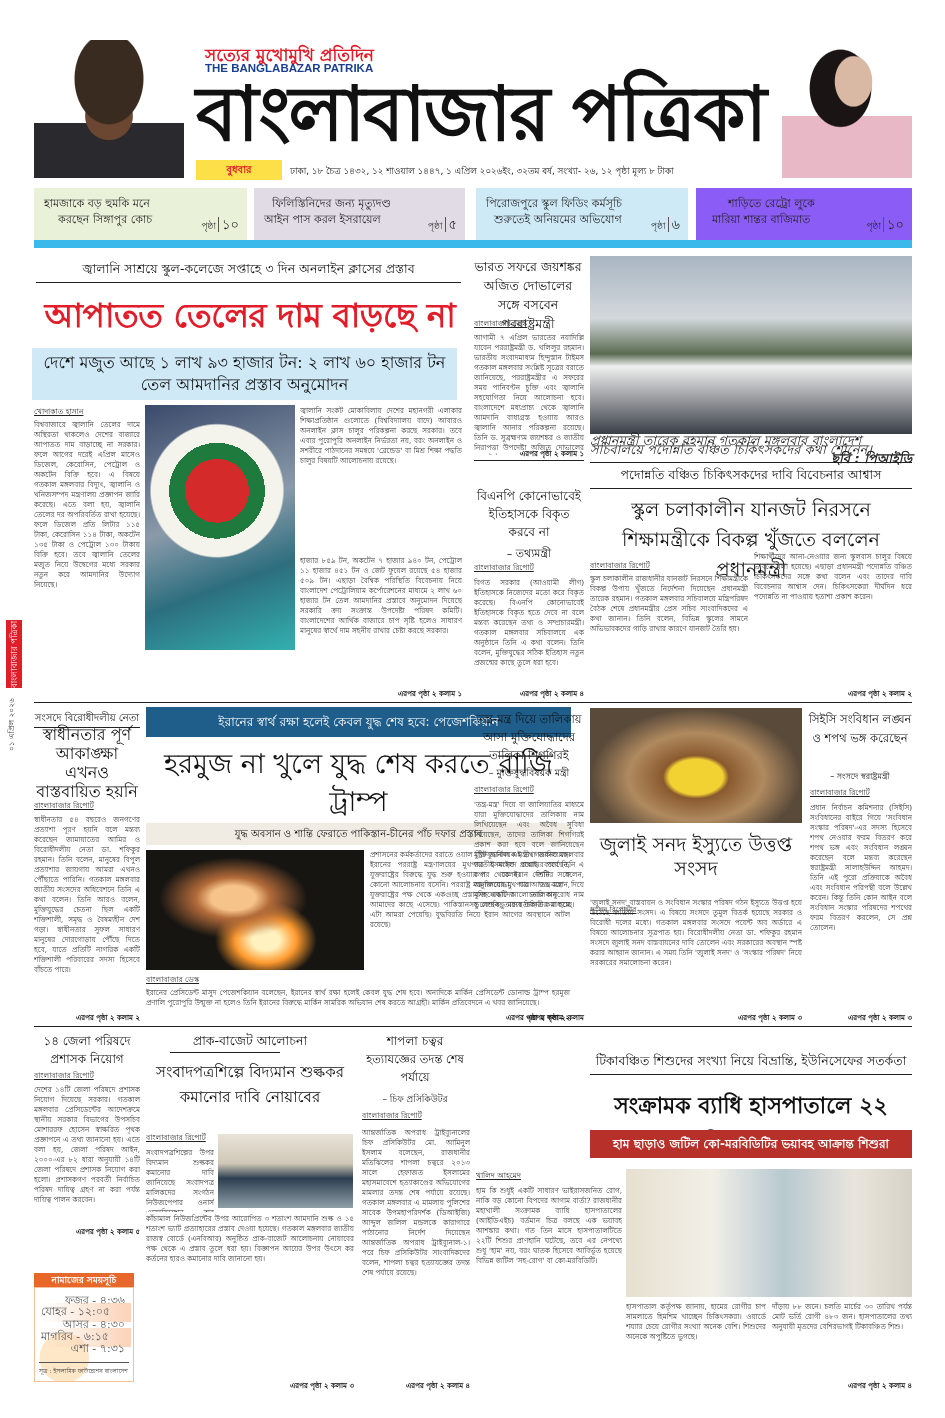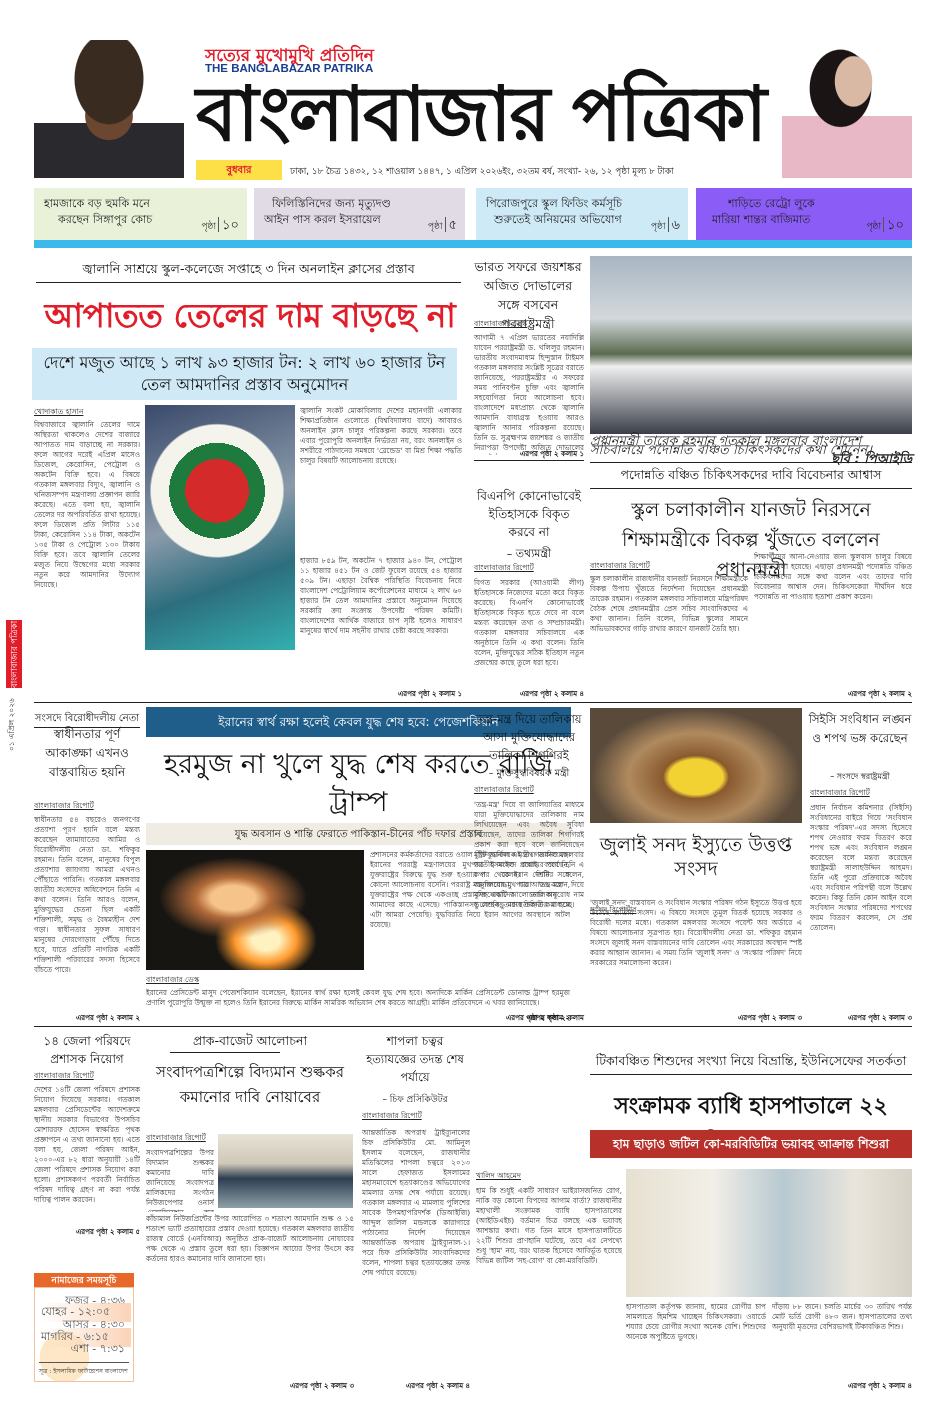--- a/index.html
+++ b/index.html
@@ -130,21 +130,21 @@
 <div class="abs section-rule" style="left:590px;top:462px;width:322px;"></div>
 <div class="abs hl" style="left:590px;top:466px;width:322px;font-size:12.5px;border-bottom:1px solid #222;padding-bottom:2px;">পদোন্নতি বঞ্চিত চিকিৎসকদের দাবি বিবেচনার আশ্বাস</div>
 <div class="abs hl" style="left:590px;top:494px;width:322px;font-size:19px;line-height:30px;">স্কুল চলাকালীন যানজট নিরসনে শিক্ষামন্ত্রীকে বিকল্প খুঁজতে বললেন প্রধানমন্ত্রী</div>
 <div class="abs byline" style="left:590px;top:560px;">বাংলাবাজার রিপোর্ট</div>
 <div class="abs body-text" style="left:590px;top:574px;width:158px;height:122px;">স্কুল চলাকালীন রাজধানীর যানজট নিরসনে শিক্ষামন্ত্রীকে বিকল্প উপায় খুঁজতে নির্দেশনা দিয়েছেন প্রধানমন্ত্রী তারেক রহমান। গতকাল মঙ্গলবার সচিবালয়ে মন্ত্রিপরিষদ বৈঠক শেষে প্রধানমন্ত্রীর প্রেস সচিব সাংবাদিকদের এ কথা জানান। তিনি বলেন, বিভিন্ন স্কুলের সামনে অভিভাবকদের গাড়ি রাখার কারণে যানজট তৈরি হয়।</div>
 <div class="abs body-text" style="left:754px;top:552px;width:158px;height:136px;">শিক্ষার্থীদের আনা-নেওয়ার জন্য স্কুলবাস চালুর বিষয়ে ভাবতে বলা হয়েছে। এছাড়া প্রধানমন্ত্রী পদোন্নতি বঞ্চিত চিকিৎসকদের সঙ্গে কথা বলেন এবং তাদের দাবি বিবেচনার আশ্বাস দেন। চিকিৎসকেরা দীর্ঘদিন ধরে পদোন্নতি না পাওয়ায় হতাশা প্রকাশ করেন।</div>
 <div class="abs cont" style="left:754px;top:688px;width:158px;">এরপর পৃষ্ঠা ২ কলাম ২</div>
 
 <div class="abs section-rule" style="left:34px;top:702px;width:878px;"></div>
 <div class="abs hl" style="left:34px;top:710px;width:106px;font-size:10px;border-bottom:1px solid #222;">সংসদে বিরোধীদলীয় নেতা</div>
-<div class="abs hl" style="left:34px;top:725px;width:106px;font-size:12px;line-height:19px;">স্বাধীনতার পূর্ণ আকাঙ্ক্ষা এখনও বাস্তবায়িত হয়নি</div>
+<div class="abs hl" style="left:34px;top:725px;width:106px;font-size:16px;line-height:19px;">স্বাধীনতার পূর্ণ আকাঙ্ক্ষা এখনও বাস্তবায়িত হয়নি</div>
 <div class="abs byline" style="left:34px;top:800px;">বাংলাবাজার রিপোর্ট</div>
 <div class="abs body-text" style="left:34px;top:815px;width:106px;height:198px;">স্বাধীনতার ৫৪ বছরেও জনগণের প্রত্যাশা পূরণ হয়নি বলে মন্তব্য করেছেন জামায়াতের আমির ও বিরোধীদলীয় নেতা ডা. শফিকুর রহমান। তিনি বলেন, মানুষের বিপুল প্রত্যাশার জায়গায় আমরা এখনও পৌঁছাতে পারিনি। গতকাল মঙ্গলবার জাতীয় সংসদের অধিবেশনে তিনি এ কথা বলেন। তিনি আরও বলেন, মুক্তিযুদ্ধের চেতনা ছিল একটি শক্তিশালী, সমৃদ্ধ ও বৈষম্যহীন দেশ গড়া। স্বাধীনতার সুফল সাধারণ মানুষের দোরগোড়ায় পৌঁছে দিতে হবে, যাতে প্রতিটি নাগরিক একটি শক্তিশালী পরিবারের সদস্য হিসেবে বাঁচতে পারে।</div>
 <div class="abs cont" style="left:34px;top:1012px;width:106px;">এরপর পৃষ্ঠা ২ কলাম ২</div>
 
 <div class="abs" id="iran-bar">ইরানের স্বার্থ রক্ষা হলেই কেবল যুদ্ধ শেষ হবে: পেজেশকিয়ান</div>
 <div class="abs" id="iran-head">হরমুজ না খুলে যুদ্ধ শেষ করতে রাজি ট্রাম্প</div>
 <div class="abs" id="iran-sub">যুদ্ধ অবসান ও শান্তি ফেরাতে পাকিস্তান-চীনের পাঁচ দফার প্রস্তাব</div>
 <div class="abs photo" id="blast-photo"></div>
 <div class="abs byline" style="left:146px;top:974px;">বাংলাবাজার ডেস্ক</div>
 <div class="abs body-text" style="left:370px;top:850px;width:200px;height:130px;">প্রশাসনের কর্মকর্তাদের বরাতে ওয়াল স্ট্রিট জার্নাল এই তথ্য জানিয়েছে। ইরানের পররাষ্ট্র মন্ত্রণালয়ের মুখপাত্র ইসমাইল বাঘাই বলেছেন, যুক্তরাষ্ট্রের বিরুদ্ধে যুদ্ধ শুরু হওয়ার পর থেকে ইরান দেশটির সঙ্গে কোনো আলোচনায় বসেনি। পররাষ্ট্র মন্ত্রণালয়ের মুখপাত্র আরও বলেন, যুক্তরাষ্ট্রের পক্ষ থেকে একগুচ্ছ প্রস্তাবসহ একটি আলোচনার অনুরোধ আমাদের কাছে এসেছে। পাকিস্তানসহ বেশকিছু মধ্যস্থতাকারীর মাধ্যমে এটা আমরা পেয়েছি। যুদ্ধবিরতি নিয়ে ইরান আগের অবস্থানে অটল রয়েছে।</div>

